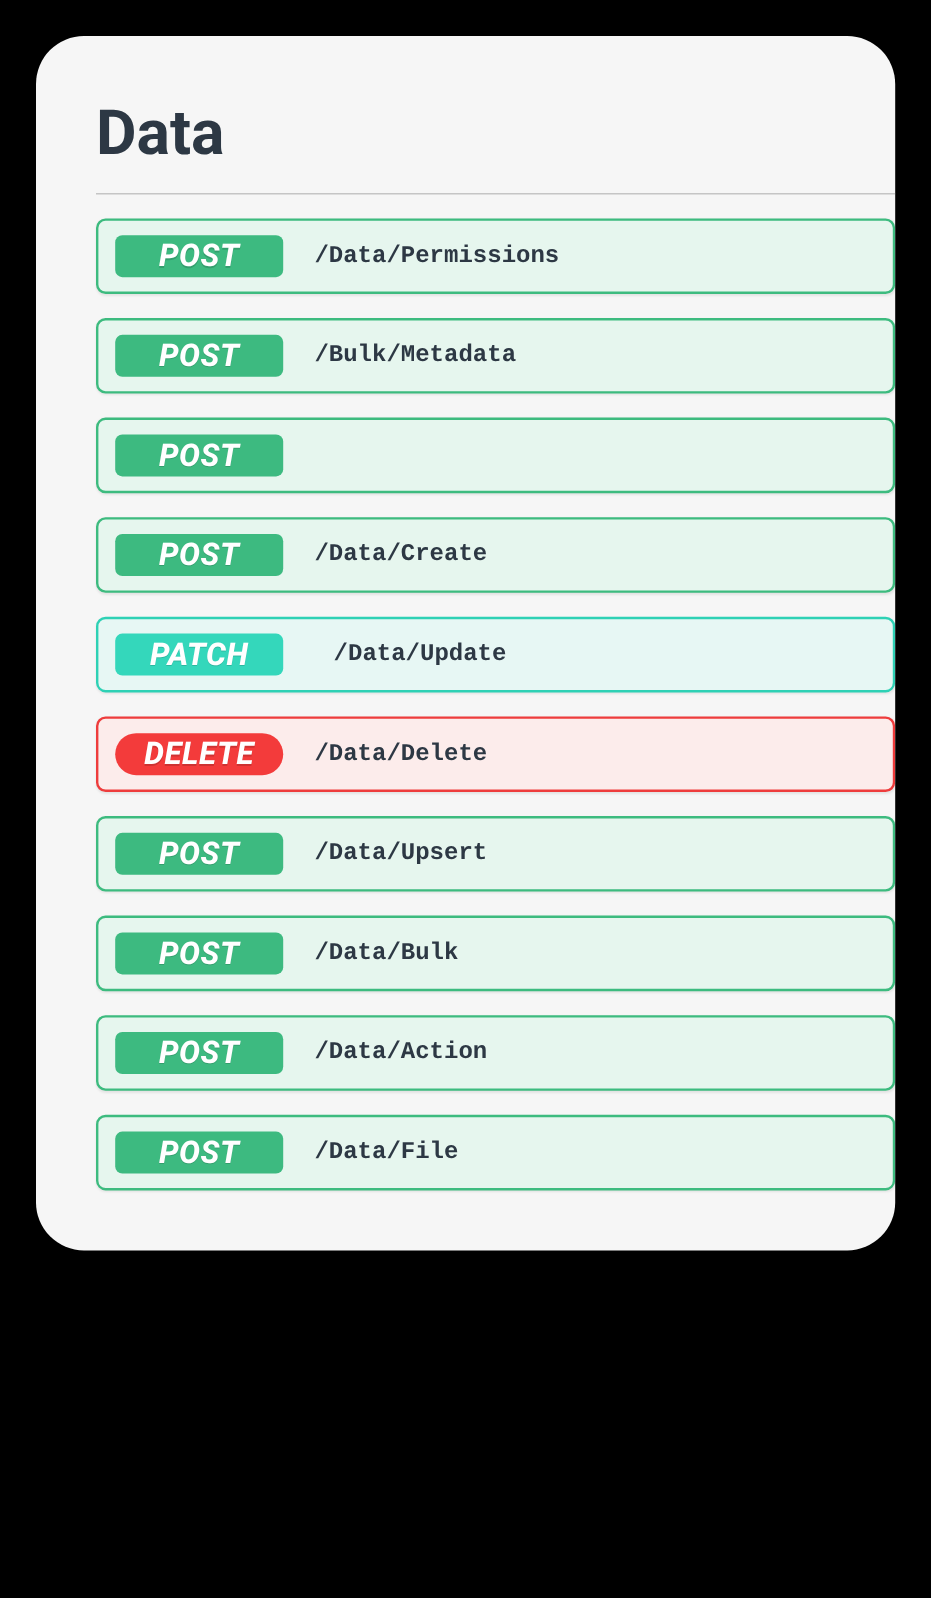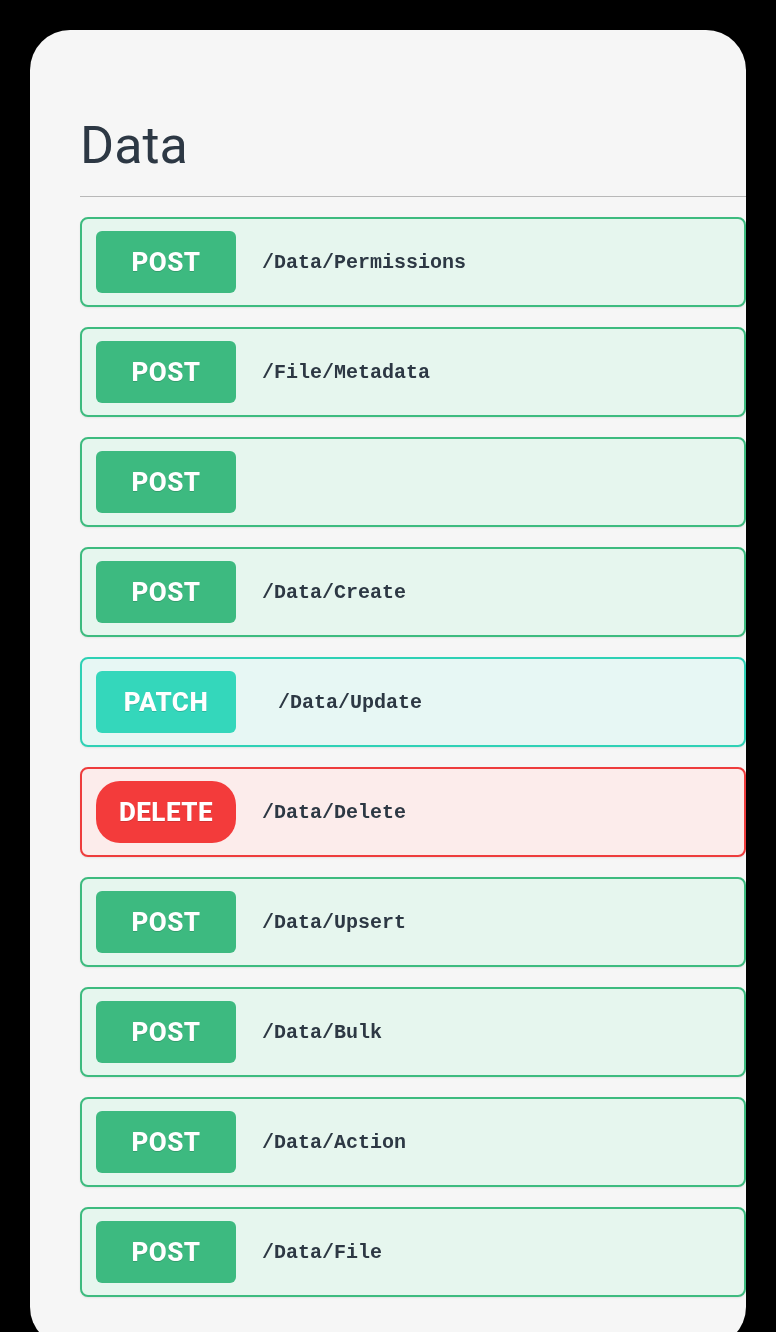--- a/index.html
+++ b/index.html
@@ -21,24 +21,23 @@
     .panel {
       background: #f6f6f6;
       border-radius: 40px;
       width: 716px;
       padding: 50px 0 50px 50px;
       overflow: hidden;
     }
     
     .title {
       font-size: 52px;
-      font-weight: 400;
+      font-weight: 700;
       color: #2d3844;
       margin-bottom: 20px;
-      margin-top: 35px;
     }
     
     .divider {
       height: 1px;
       background: #b8b8b8;
       margin-bottom: 20px;
     }
     
     .endpoints {
       display: flex;
@@ -70,28 +69,29 @@
     .endpoint-row.delete {
       background: #fceceb;
       border-color: #ee3c3c;
     }
     
     .method-badge {
       display: inline-flex;
       align-items: center;
       justify-content: center;
       min-width: 140px;
-      height: 62px;
+      height: 35px;
       border-radius: 6px;
       font-weight: 800;
       font-size: 26px;
       color: #fff;
       letter-spacing: 0.5px;
       text-shadow: 0 1px 0 rgba(0,0,0,0.15);
       padding: 0 10px;
+      font-style: italic;
     }
     
     .method-badge.post {
       background: #3dba80;
     }
     
     .method-badge.patch {
       background: #34d7bb;
     }
     
@@ -115,21 +115,21 @@
 <div class="panel">
   <h1 class="title">Data</h1>
   <div class="divider"></div>
   <div class="endpoints" id="endpoints">
       <div class="endpoint-row post">
         <span class="method-badge post">POST</span>
         <span class="path">/Data/Permissions</span>
       </div>
       <div class="endpoint-row post">
         <span class="method-badge post">POST</span>
-        <span class="path">/File/Metadata</span>
+        <span class="path">/Bulk/Metadata</span>
       </div>
       <div class="endpoint-row post">
         <span class="method-badge post">POST</span>
       </div>
       <div class="endpoint-row post">
         <span class="method-badge post">POST</span>
         <span class="path">/Data/Create</span>
       </div>
       <div class="endpoint-row patch">
         <span class="method-badge patch">PATCH</span>

